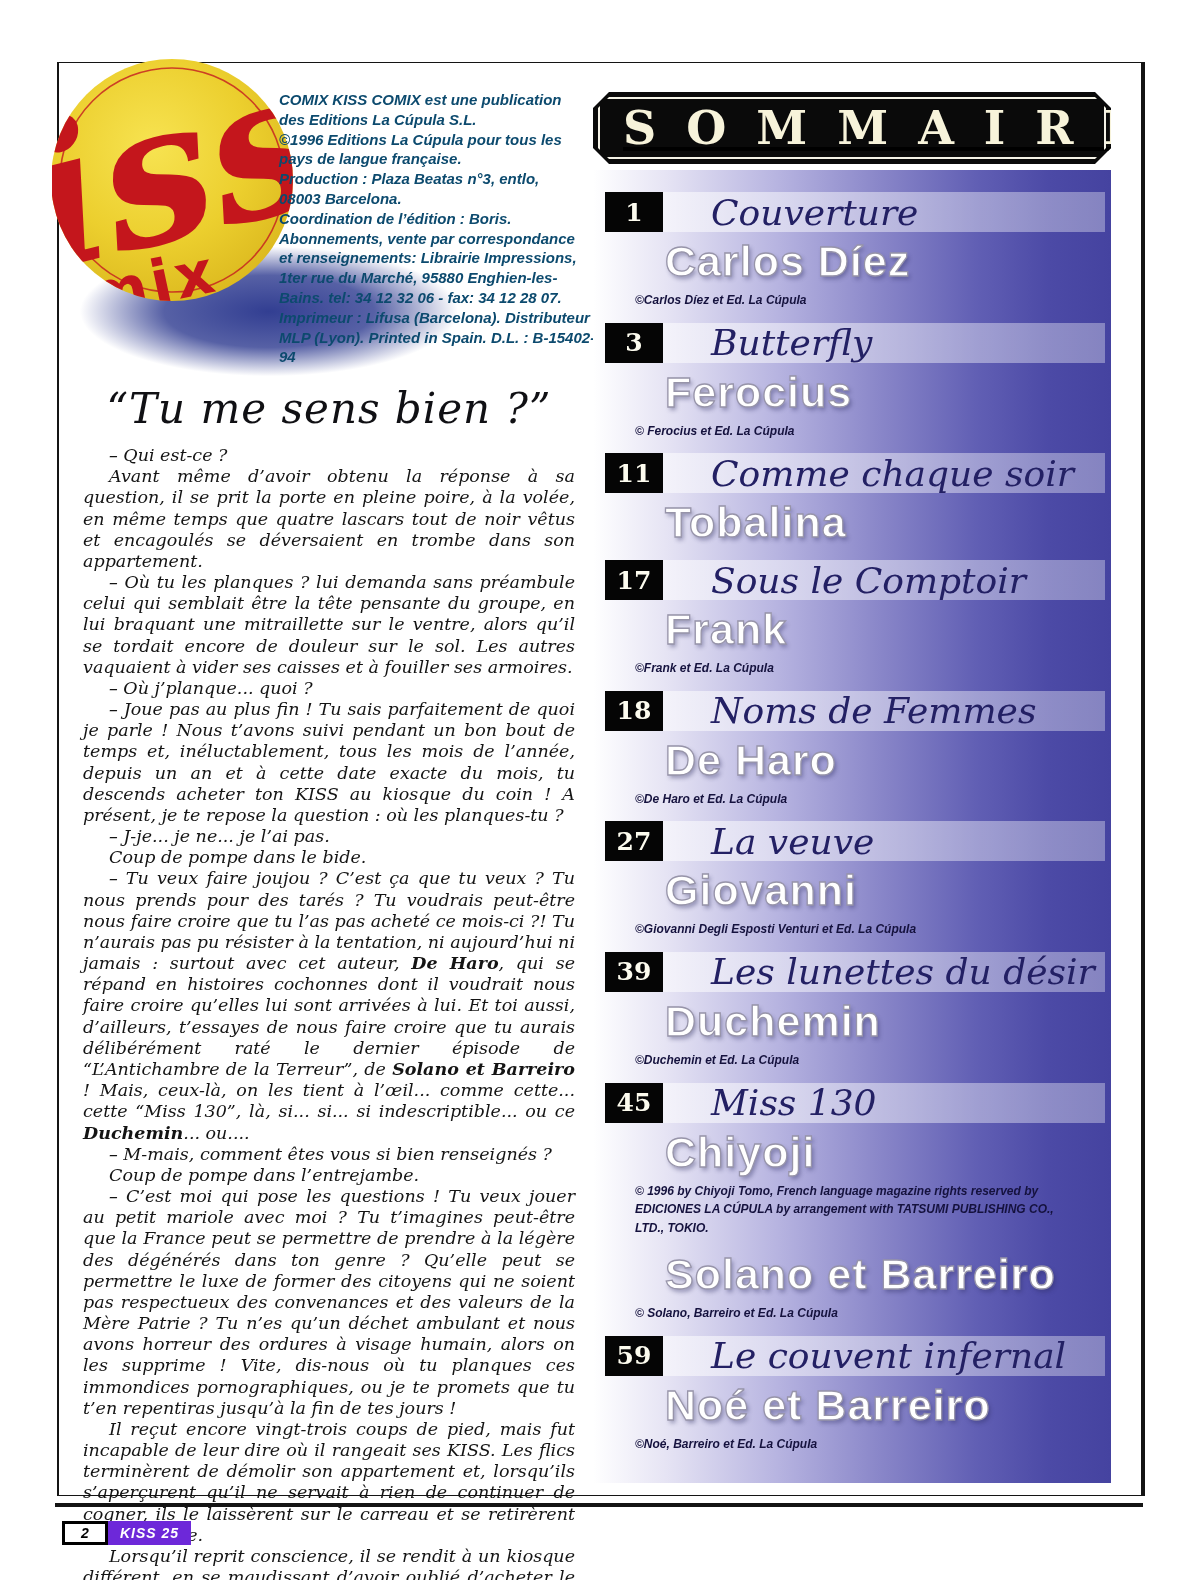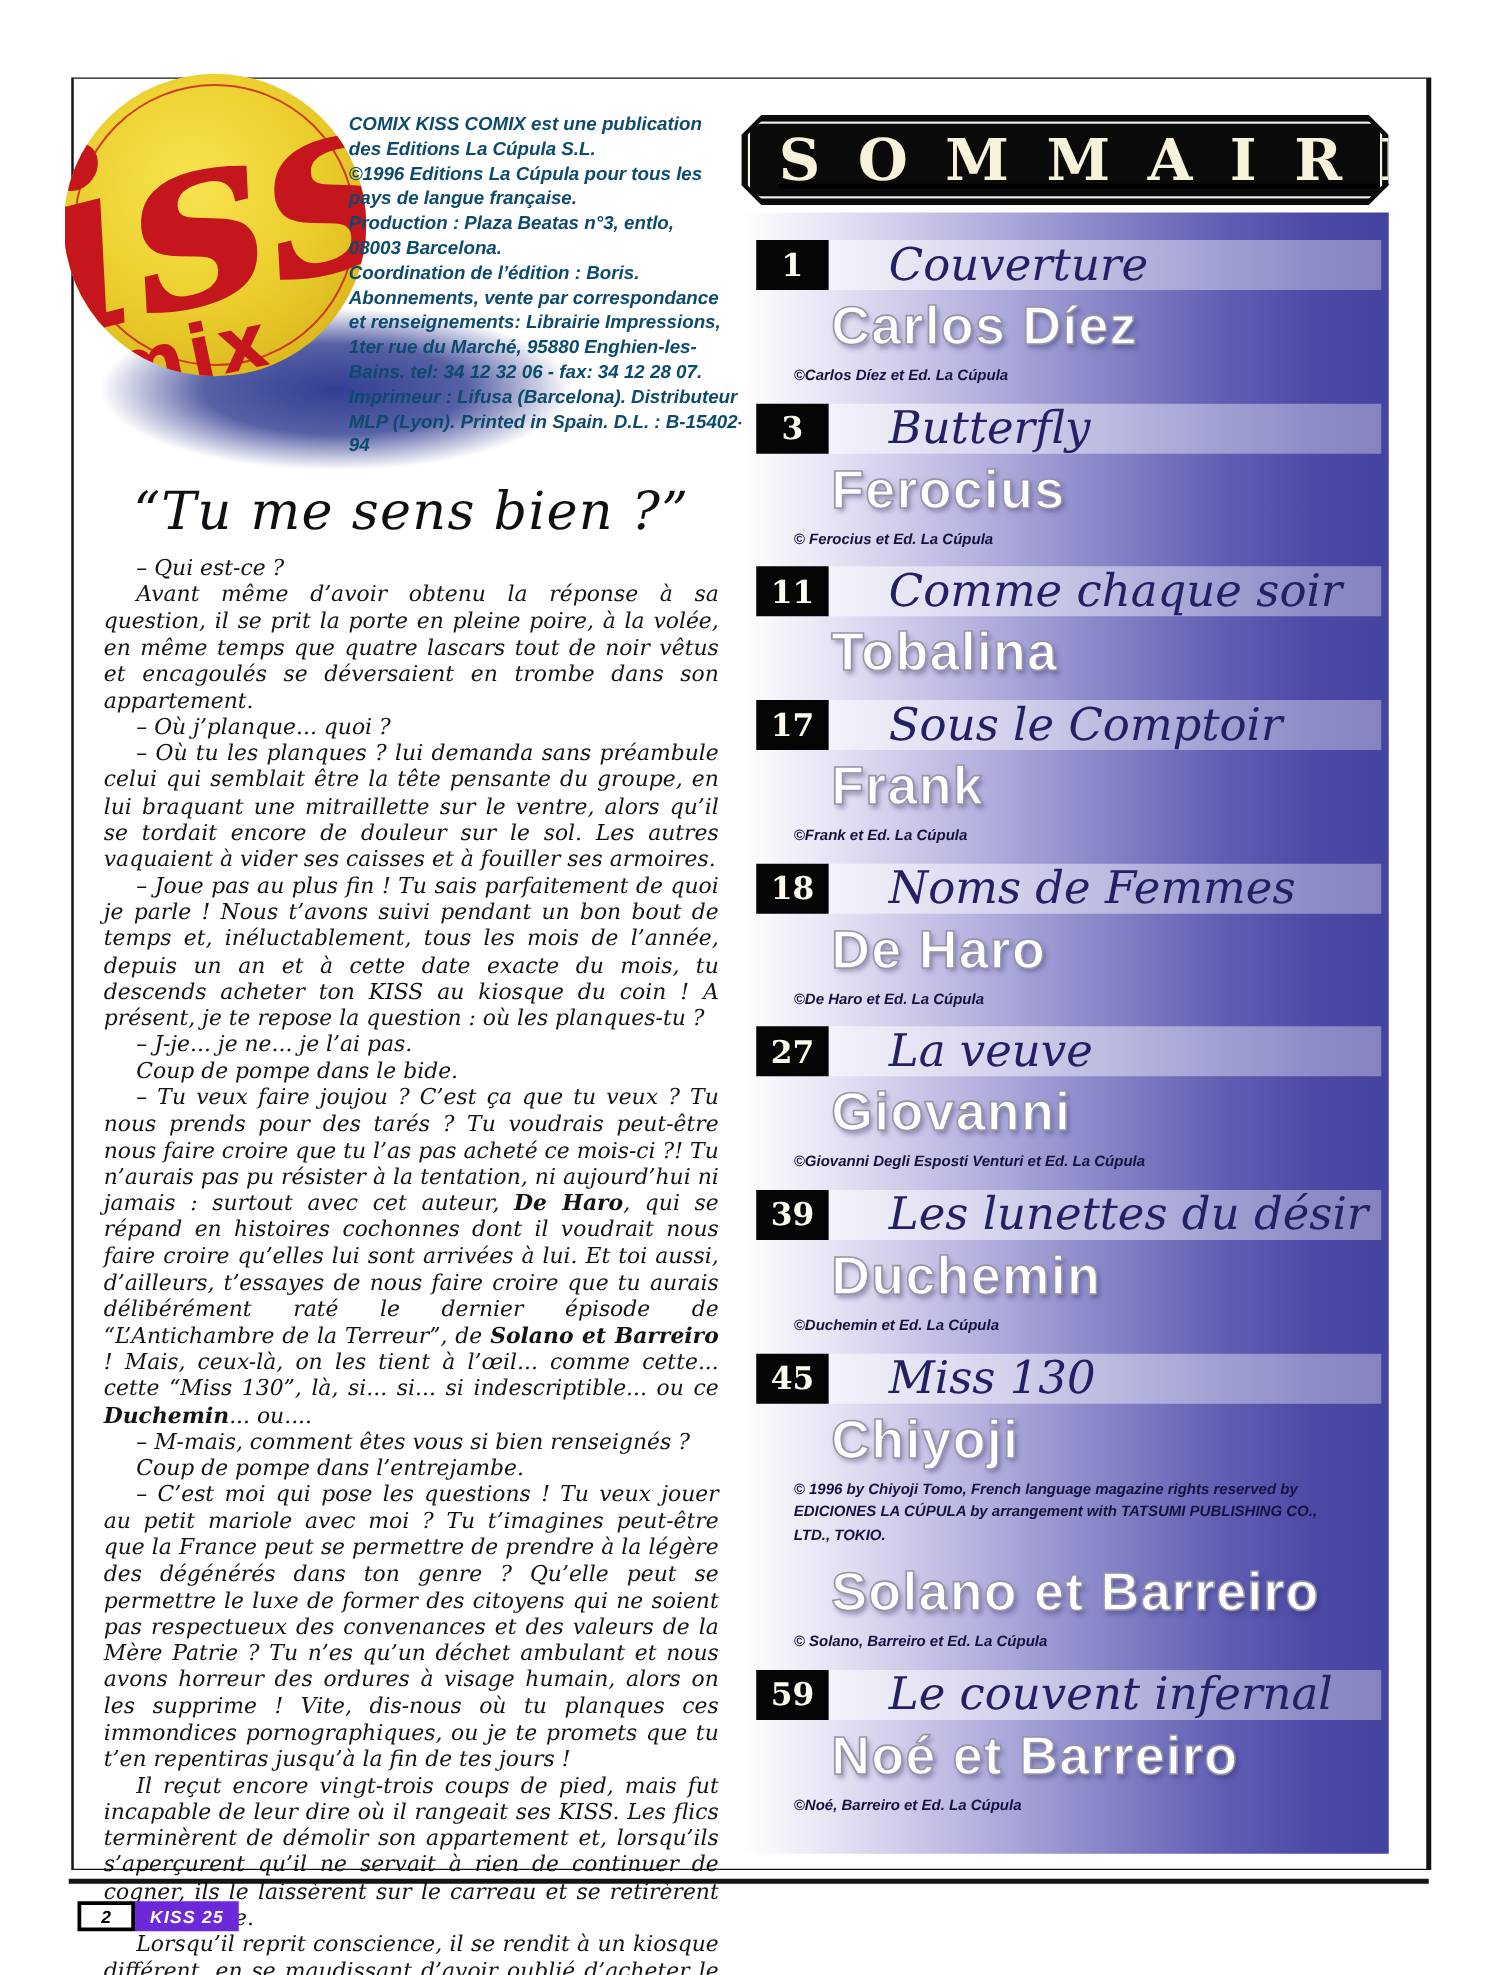--- a/index.html
+++ b/index.html
@@ -98,22 +98,22 @@
       <div>Bains. tel: 34 12 32 06 - fax: 34 12 28 07.</div>
       <div>Imprimeur : Lifusa (Barcelona). Distributeur :</div>
       <div>MLP (Lyon). Printed in Spain. D.L. : B-15402-94</div>
     </div>
 
   <div class="editorial">
     <h1>“Tu me sens bien ?”</h1>
     <div>
         <p><span>– Qui est-ce ?</span></p>
         <p><span>Avant même d’avoir obtenu la réponse à sa question, il se prit la porte en pleine poire, à la volée, en même temps que quatre lascars tout de noir vêtus et encagoulés se déversaient en trombe dans son appartement.</span></p>
+        <p><span>– Où tu les planques ? lui demanda sans préambule celui qui semblait être la tête pensante du groupe, en lui braquant une mitraillette sur le ventre, alors qu’il se tordait encore de douleur sur le sol. Les autres vaquaient à vider ses caisses et à fouiller ses armoires.</span></p>
         <p><span>– Où j’planque... quoi ?</span></p>
-        <p><span>– Où tu les planques ? lui demanda sans préambule celui qui semblait être la tête pensante du groupe, en lui braquant une mitraillette sur le ventre, alors qu’il se tordait encore de douleur sur le sol. Les autres vaquaient à vider ses caisses et à fouiller ses armoires.</span></p>
         <p><span>– Joue pas au plus fin ! Tu sais parfaitement de quoi je parle ! Nous t’avons suivi pendant un bon bout de temps et, inéluctablement, tous les mois de l’année, depuis un an et à cette date exacte du mois, tu descends acheter ton KISS au kiosque du coin ! A présent, je te repose la question : où les planques-tu ?</span></p>
         <p><span>– J-je... je ne... je l’ai pas.</span></p>
         <p><span>Coup de pompe dans le bide.</span></p>
         <p><span>– Tu veux faire joujou ? C’est ça que tu veux ? Tu nous prends pour des tarés ? Tu voudrais peut-être nous faire croire que tu l’as pas acheté ce mois-ci ?! Tu n’aurais pas pu résister à la tentation, ni aujourd’hui ni jamais : surtout avec cet auteur, </span><b>De Haro</b><span>, qui se répand en histoires cochonnes dont il voudrait nous faire croire qu’elles lui sont arrivées à lui. Et toi aussi, d’ailleurs, t’essayes de nous faire croire que tu aurais délibérément raté le dernier épisode de “L’Antichambre de la Terreur”, de </span><b>Solano et Barreiro</b><span> ! Mais, ceux-là, on les tient à l’œil... comme cette... cette “Miss 130”, là, si... si... si indescriptible... ou ce </span><b>Duchemin</b><span>... ou....</span></p>
         <p><span>– M-mais, comment êtes vous si bien renseignés ?</span></p>
         <p><span>Coup de pompe dans l’entrejambe.</span></p>
         <p><span>– C’est moi qui pose les questions ! Tu veux jouer au petit mariole avec moi ? Tu t’imagines peut-être que la France peut se permettre de prendre à la légère des dégénérés dans ton genre ? Qu’elle peut se permettre le luxe de former des citoyens qui ne soient pas respectueux des convenances et des valeurs de la Mère Patrie ? Tu n’es qu’un déchet ambulant et nous avons horreur des ordures à visage humain, alors on les supprime ! Vite, dis-nous où tu planques ces immondices pornographiques, ou je te promets que tu t’en repentiras jusqu’à la fin de tes jours !</span></p>
         <p><span>Il reçut encore vingt-trois coups de pied, mais fut incapable de leur dire où il rangeait ses KISS. Les flics terminèrent de démolir son appartement et, lorsqu’ils s’aperçurent qu’il ne servait à rien de continuer de cogner, ils le laissèrent sur le carreau et se retirèrent en bon ordre.</span></p>
         <p><span>Lorsqu’il reprit conscience, il se rendit à un kiosque différent, en se maudissant d’avoir oublié d’acheter le KISS de ce mois-ci.</span></p>
       </div>

